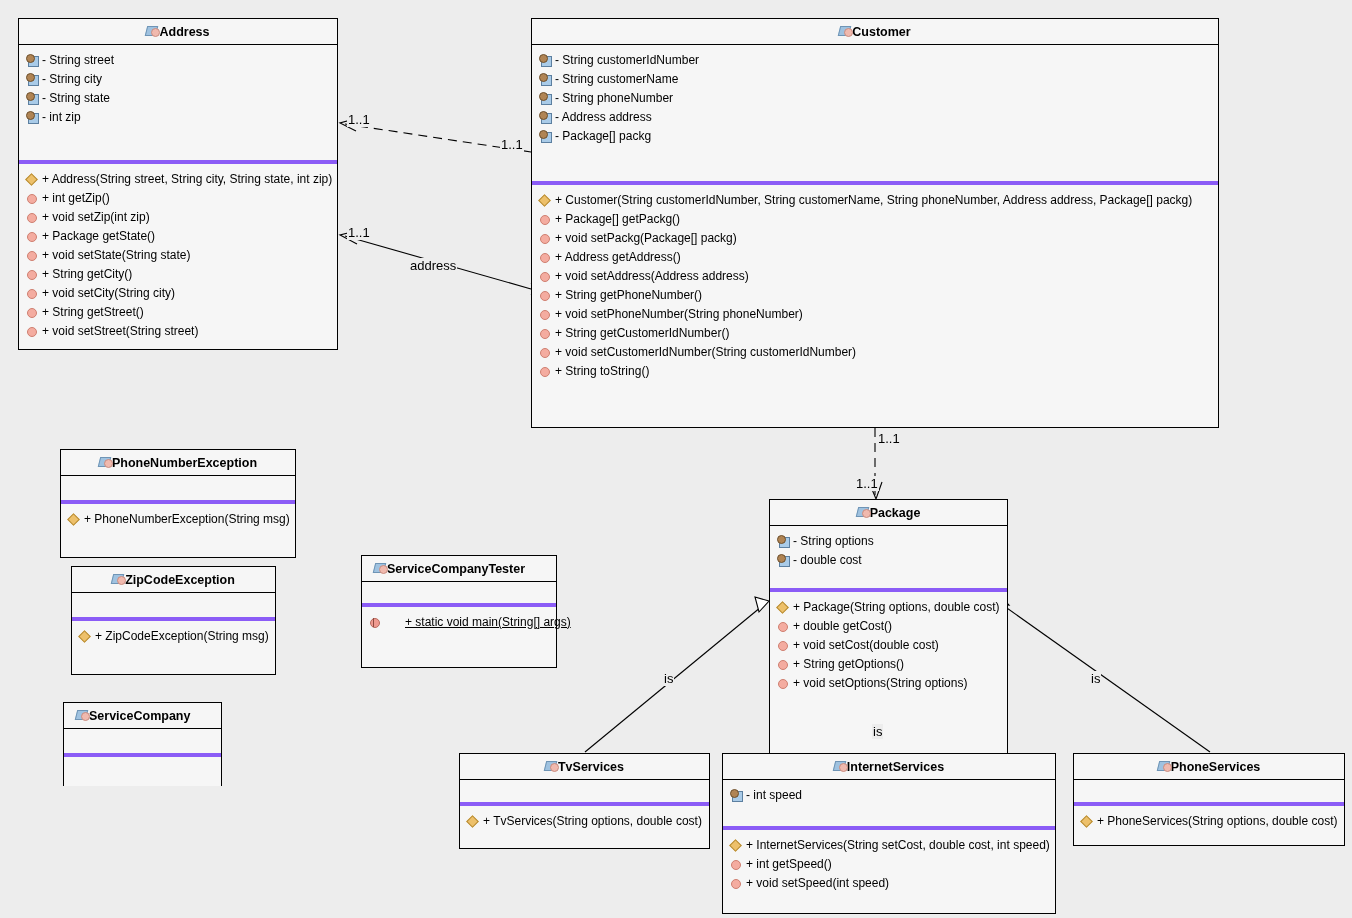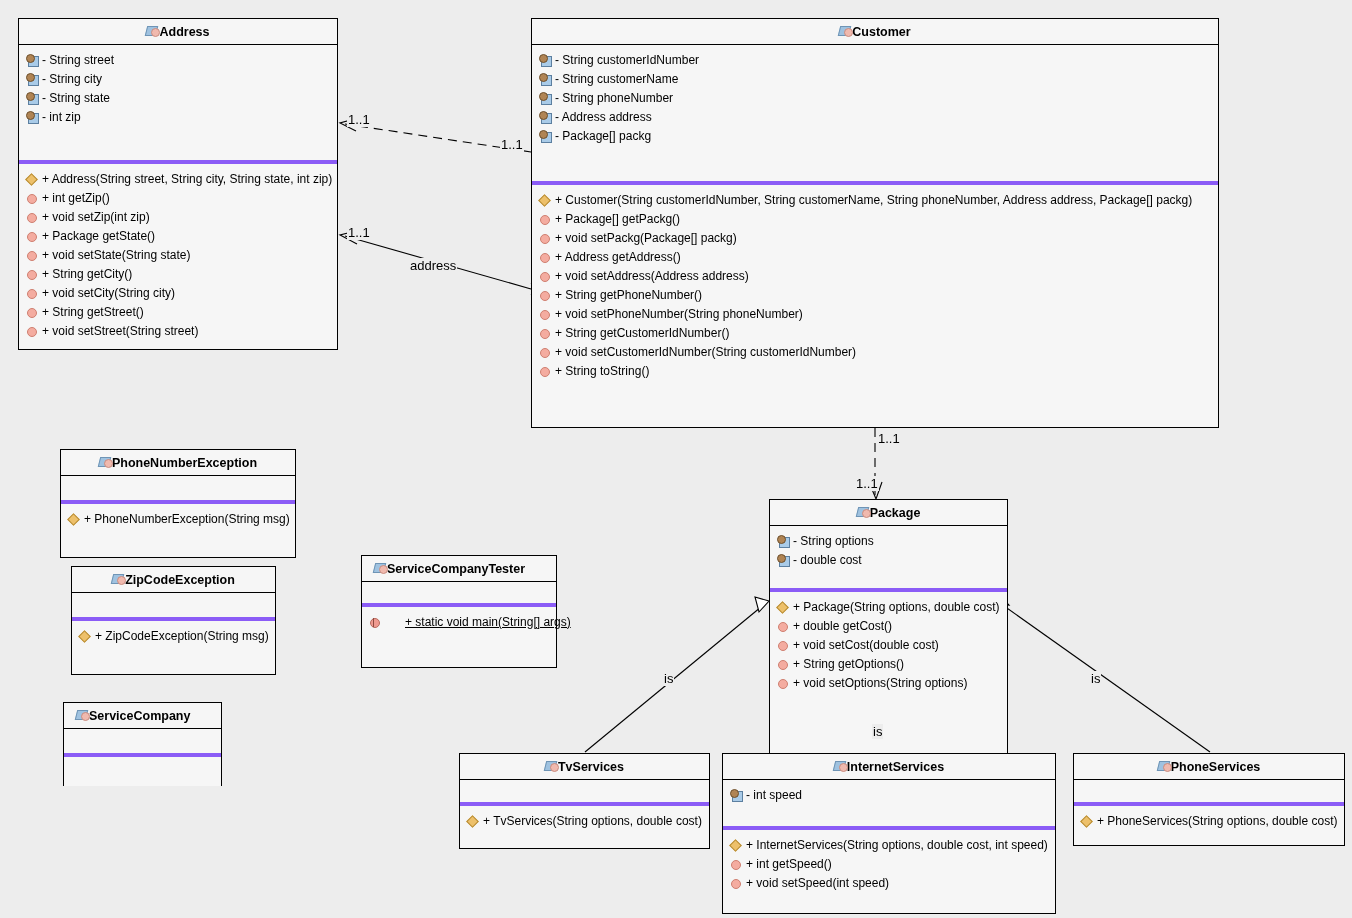--- a/index.html
+++ b/index.html
@@ -449,21 +449,21 @@
     </div>
     <div class="uml-compartment divided" style="height:50px;">
       <div class="uml-row">
           <span class="ic ic-field"></span>
           <span class="txt">- int speed</span>
         </div>
     </div>
     <div class="uml-compartment">
       <div class="uml-row">
           <span class="ic ic-ctor"></span>
-          <span class="txt">+ InternetServices(String options, double cost, int speed)</span>
+          <span class="txt">+ InternetServices(String setCost, double cost, int speed)</span>
         </div>
       <div class="uml-row">
           <span class="ic ic-method"></span>
           <span class="txt">+ int getSpeed()</span>
         </div>
       <div class="uml-row">
           <span class="ic ic-method"></span>
           <span class="txt">+ void setSpeed(int speed)</span>
         </div>
     </div>

